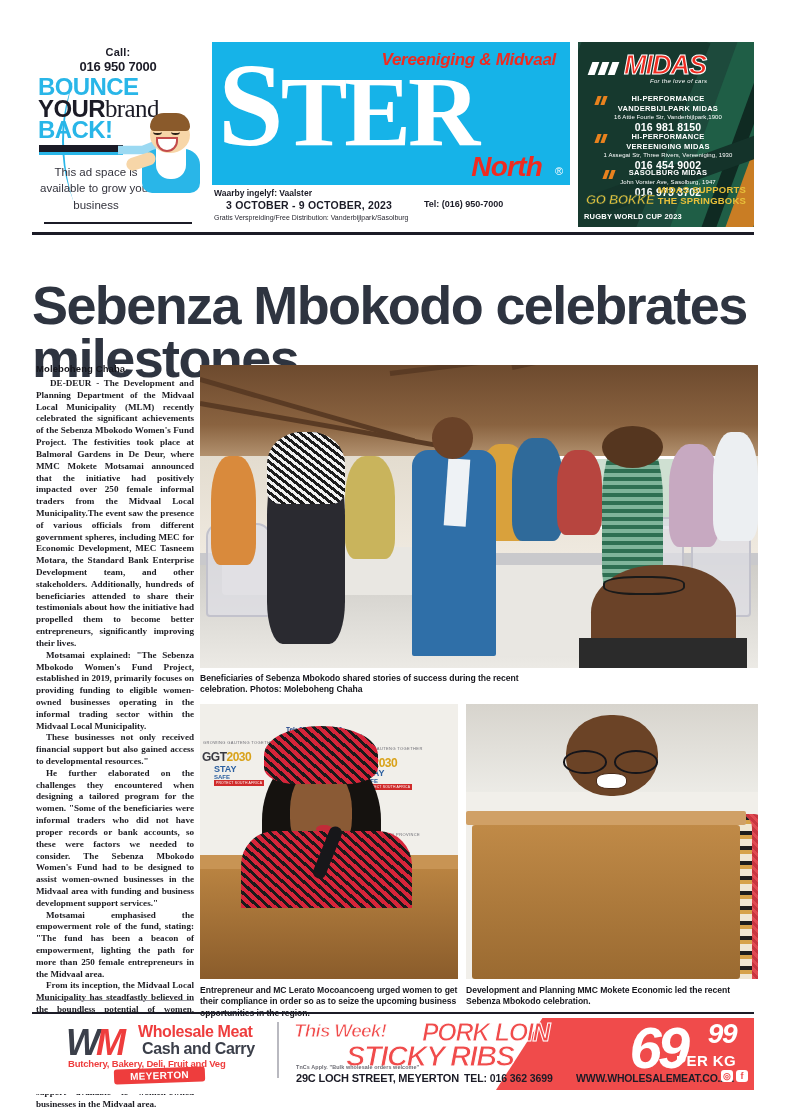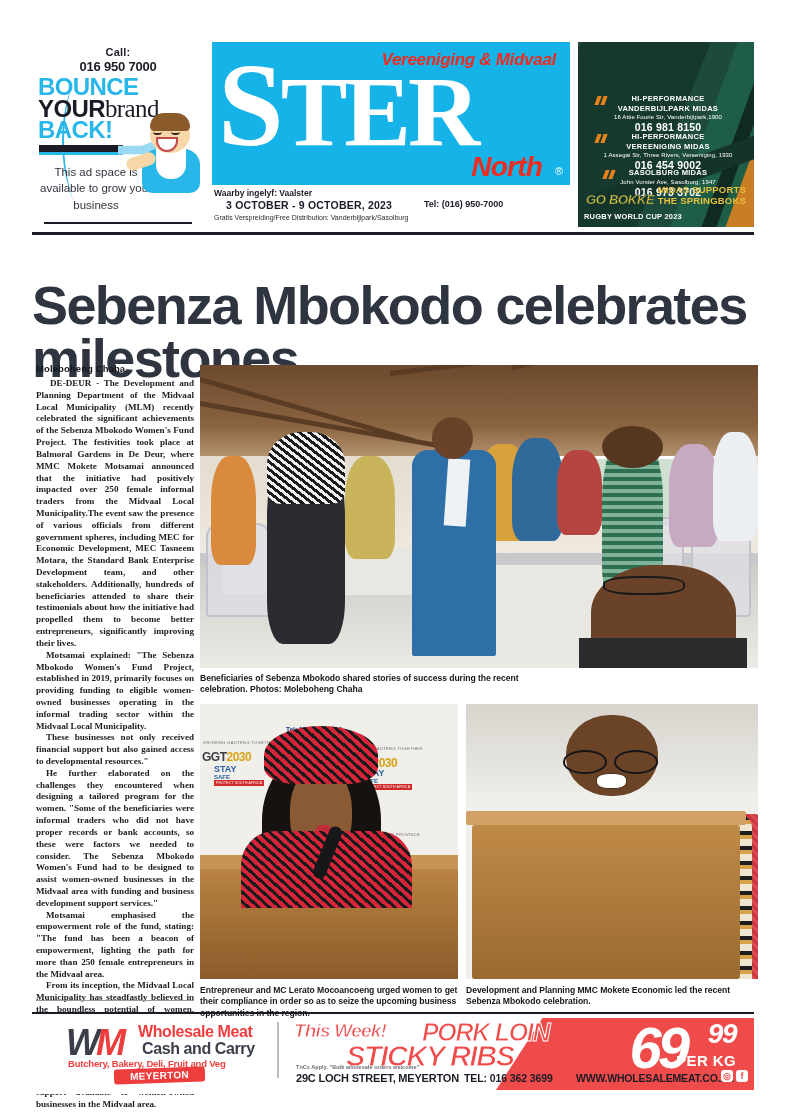--- a/index.html
+++ b/index.html
@@ -237,20 +237,29 @@
       <div class="mh-l3">Gratis Verspreiding/Free Distribution: Vanderbijlpark/Sasolburg</div>
     </div>
 
     <div class="midas">
       <div class="md-bgA"></div>
         <div class="md-bgB"></div>
         <div class="md-bgC"></div>
       <div class="md-bgD"></div>
         <div class="md-bgE"></div>
 
+      <div class="md-logo">
+        <div class="md-slash">
+          <i style="left:0"></i>
+            <i style="left:10px"></i>
+            <i style="left:20px"></i>
+        </div>
+        <div class="md-name">MIDAS</div>
+        <div class="md-tag">For the love of cars</div>
+      </div>
 
       <div class="md-mk" style="left:18px;top:54px">
           <i style="left:0"></i>
           <i style="left:6px"></i>
         </div>
       <div class="md-blk" style="top:52px">
         <div class="t">HI-PERFORMANCE</div>
         <div class="t">VANDERBIJLPARK MIDAS</div>
         <div class="a">16 Attie Fourie Str, Vanderbijlpark,1900</div>
         <div class="p">016 981 8150</div>

